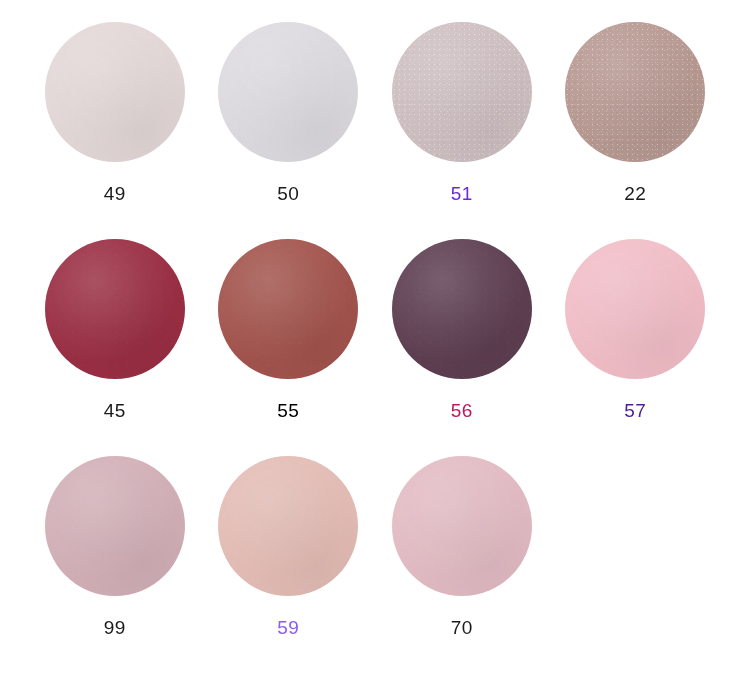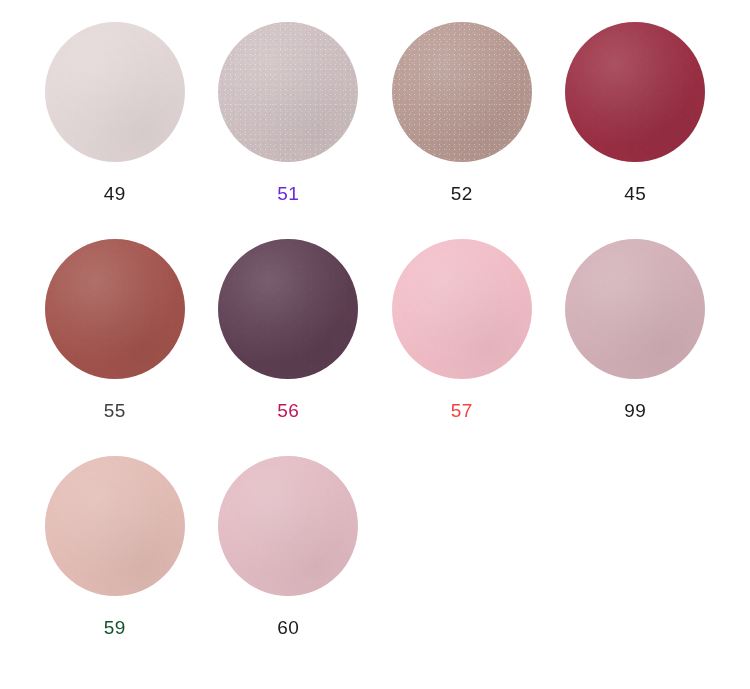--- a/index.html
+++ b/index.html
@@ -115,97 +115,105 @@
 
     <div class="swatch-cell">
       <div class="swatch-disc-wrap">
         <div class="swatch-disc matte" style="background-color: rgb(228, 216, 216);">
           <div class="grain"></div>
         </div>
       </div>
       <div class="swatch-label" style="color: rgb(27, 27, 27);">49</div>
     </div>
 
+    <div class="swatch-cell">
+      <div class="swatch-disc-wrap">
+        <div class="swatch-disc matte" style="background-color: rgb(221, 219, 224);">
+          <div class="grain"></div>
+        </div>
+      </div>
+      <div class="swatch-label" style="color: rgb(27, 27, 27);">50</div>
+    </div>
 
     <div class="swatch-cell">
       <div class="swatch-disc-wrap">
         <div class="swatch-disc shimmer" style="background-color: rgb(207, 192, 194);">
           <div class="grain"></div>
         </div>
       </div>
       <div class="swatch-label" style="color: #6d28d9;">51</div>
     </div>
 
     <div class="swatch-cell">
       <div class="swatch-disc-wrap">
         <div class="swatch-disc shimmer" style="background-color: rgb(184, 154, 146);">
           <div class="grain"></div>
         </div>
       </div>
-      <div class="swatch-label" style="color: rgb(27, 27, 27);">52</div>
+      <div class="swatch-label" style="color: rgb(27, 27, 27);">22</div>
     </div>
 
 
     <div class="swatch-cell">
       <div class="swatch-disc-wrap">
         <div class="swatch-disc matte" style="background-color: rgb(155, 47, 68);">
           <div class="grain"></div>
         </div>
       </div>
       <div class="swatch-label" style="color: rgb(27, 27, 27);">45</div>
     </div>
 
     <div class="swatch-cell">
       <div class="swatch-disc-wrap">
         <div class="swatch-disc matte" style="background-color: rgb(163, 84, 77);">
           <div class="grain"></div>
         </div>
       </div>
-      <div class="swatch-label" style="color: #404040;">55</div>
+      <div class="swatch-label" style="color: #000000;">55</div>
     </div>
 
     <div class="swatch-cell">
       <div class="swatch-disc-wrap">
         <div class="swatch-disc matte" style="background-color: rgb(94, 63, 82);">
           <div class="grain"></div>
         </div>
       </div>
       <div class="swatch-label" style="color: #be185d;">56</div>
     </div>
 
     <div class="swatch-cell">
       <div class="swatch-disc-wrap">
         <div class="swatch-disc matte" style="background-color: rgb(242, 190, 200);">
           <div class="grain"></div>
         </div>
       </div>
-      <div class="swatch-label" style="color: #ef4444;">57</div>
+      <div class="swatch-label" style="color: #4c1d95;">57</div>
     </div>
 
     <div class="swatch-cell">
       <div class="swatch-disc-wrap">
         <div class="swatch-disc matte" style="background-color: rgb(211, 176, 184);">
           <div class="grain"></div>
         </div>
       </div>
       <div class="swatch-label" style="color: rgb(27, 27, 27);">99</div>
     </div>
 
     <div class="swatch-cell">
       <div class="swatch-disc-wrap">
         <div class="swatch-disc matte" style="background-color: rgb(228, 189, 182);">
           <div class="grain"></div>
         </div>
       </div>
-      <div class="swatch-label" style="color: #14532d;">59</div>
+      <div class="swatch-label" style="color: #8b5cf6;">59</div>
     </div>
 
     <div class="swatch-cell">
       <div class="swatch-disc-wrap">
         <div class="swatch-disc matte" style="background-color: rgb(227, 188, 196);">
           <div class="grain"></div>
         </div>
       </div>
-      <div class="swatch-label" style="color: rgb(27, 27, 27);">60</div>
+      <div class="swatch-label" style="color: rgb(27, 27, 27);">70</div>
     </div>
 
   </div>
 </div>
 
 </body></html>

